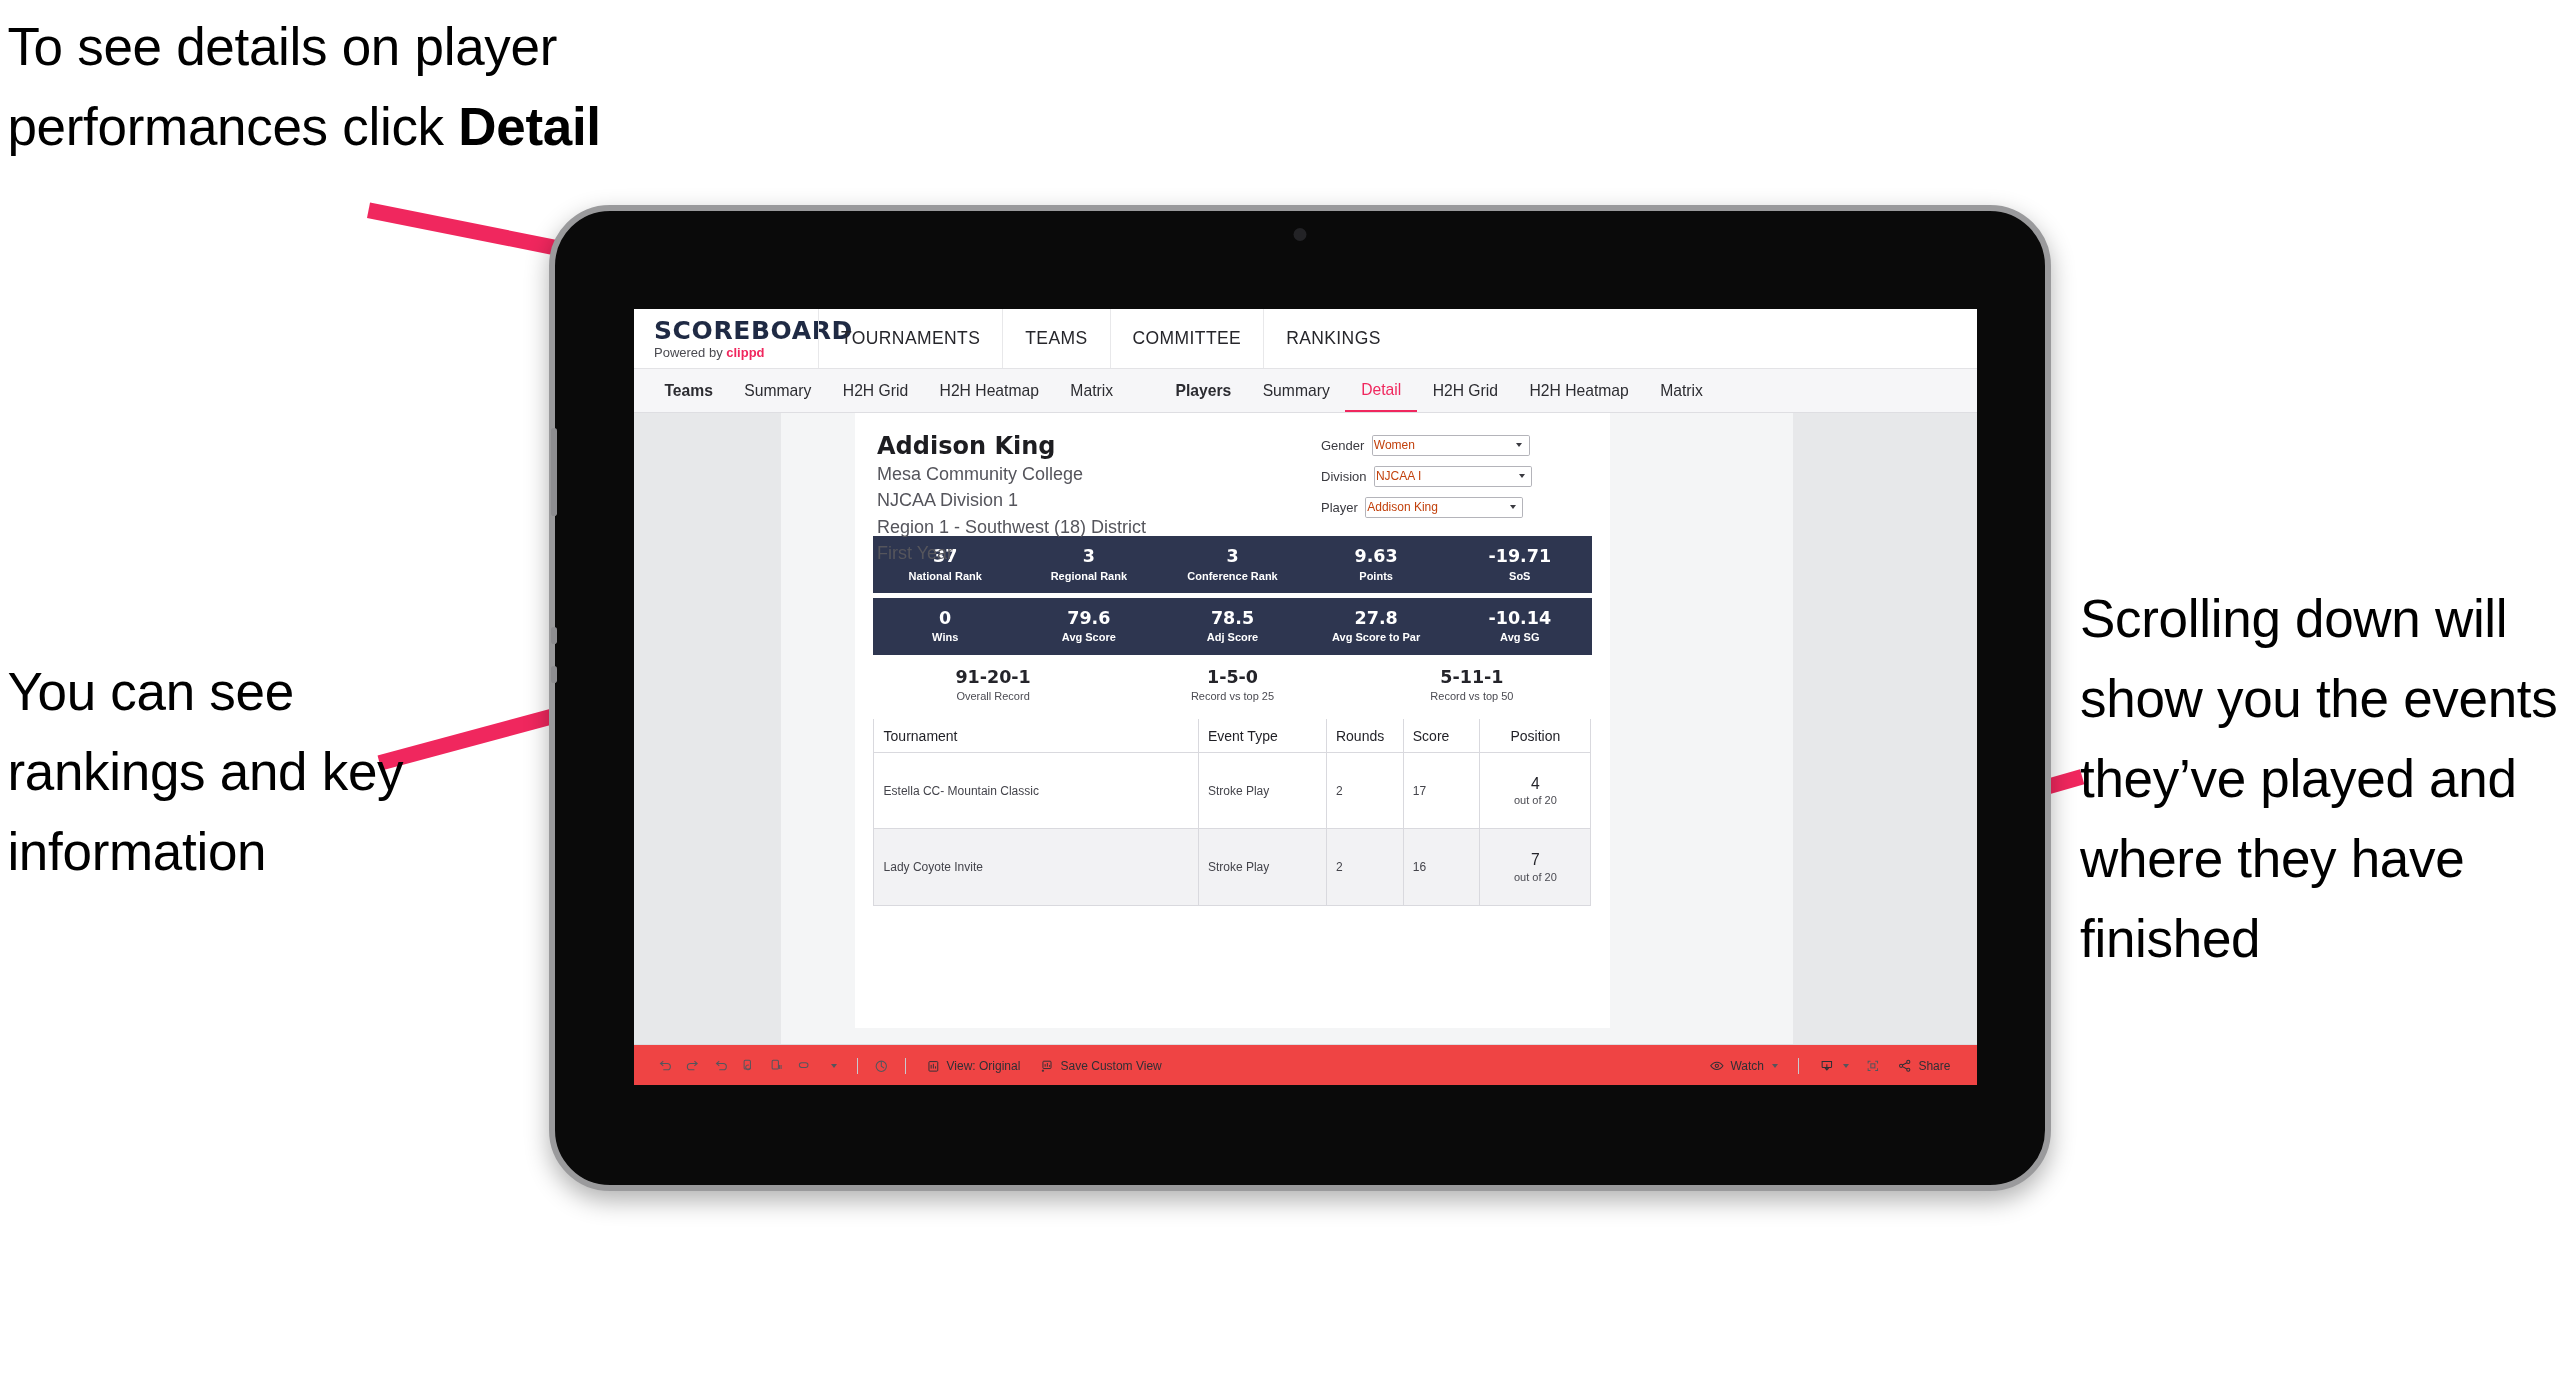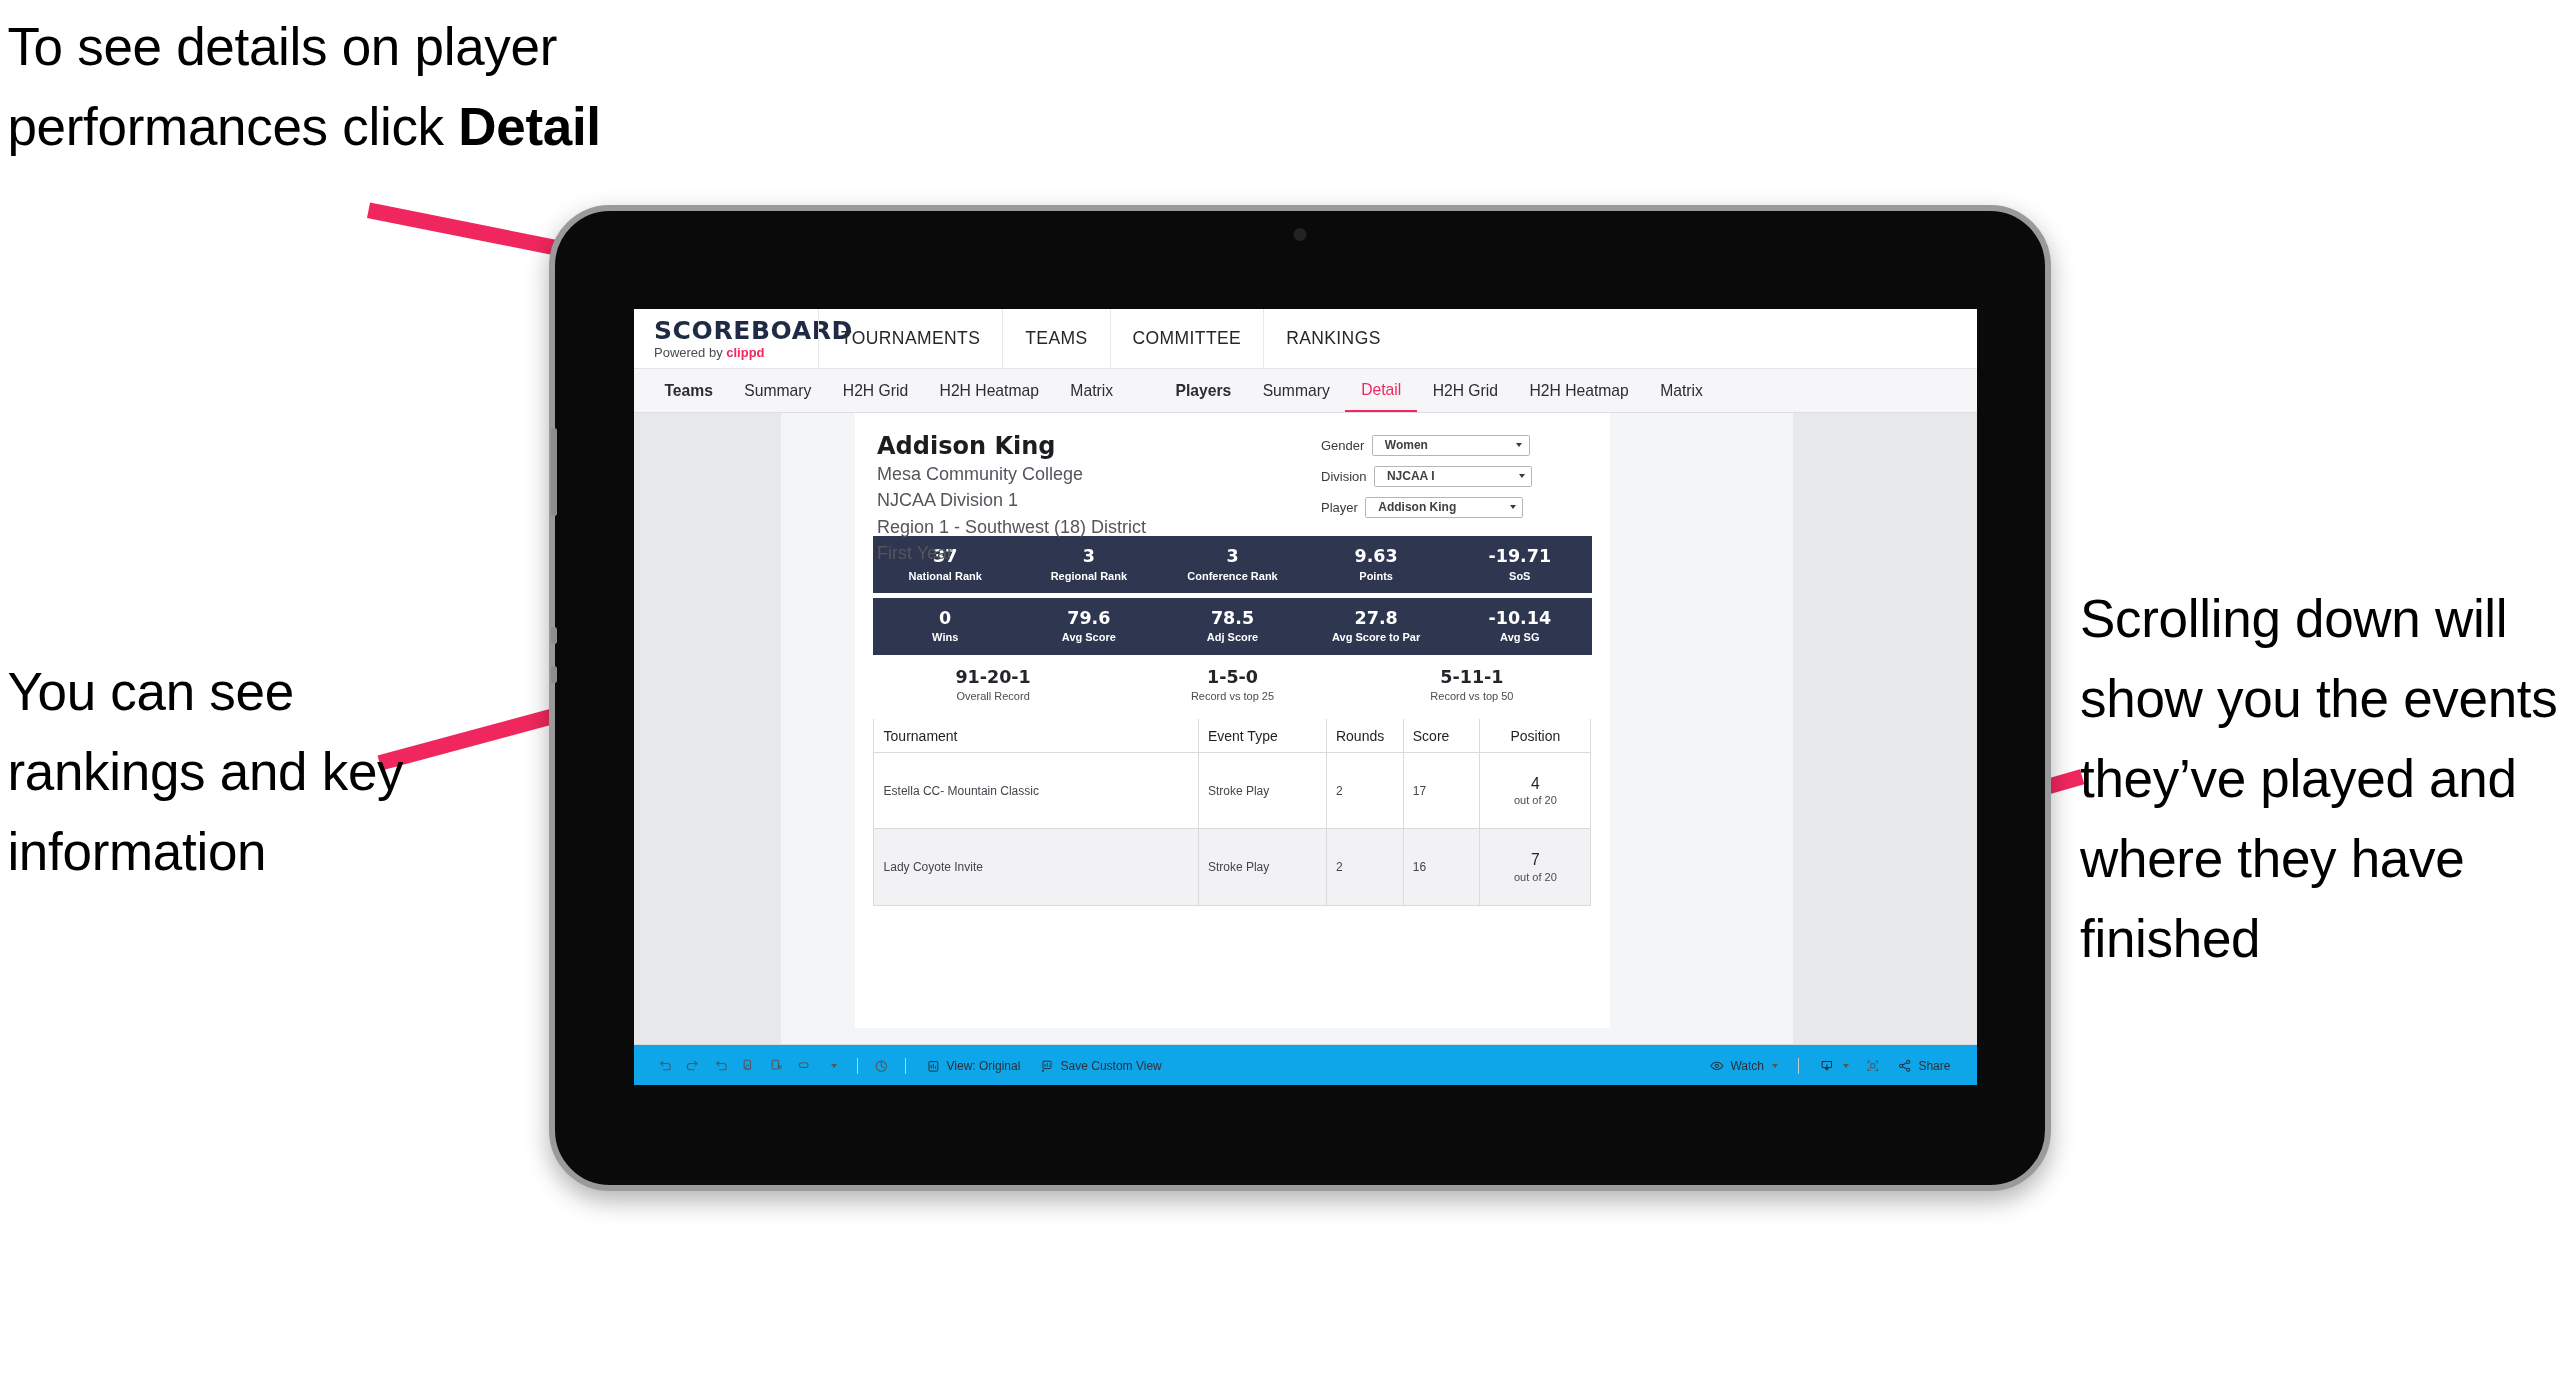--- a/index.html
+++ b/index.html
@@ -226,27 +226,26 @@
     color: #3a3a40;
   }
   .filter-select {
     width: 158px;
     height: 21px;
     background: #ffffff;
     border: 0.9px solid #b4b4ba;
     border-radius: 1.8px;
     display: flex;
     align-items: center;
-    padding: 0 12px;
+    padding: 0 1px;
     box-sizing: border-box;
     font-size: 12px;
-    color: #404040;
+    color: #c2410c;
     position: relative;
     cursor: pointer;
-    font-weight: bold;
   }
   .filter-caret {
     position: absolute;
     right: 6.4px;
     top: 50%;
     transform: translateY(-50%);
     width: 0; height: 0;
     border-left: 3.7px solid transparent;
     border-right: 3.7px solid transparent;
     border-top: 4.6px solid #3a3a40;
@@ -348,21 +347,21 @@
   .col-type  { width: 15%; }
   .col-round { width: 9%; }
   .col-score { width: 9%; }
   .col-pos   { width: 13%; }
 
   
   #toolbar {
     position: absolute;
     left: 0; right: 0; bottom: 0;
     height: 43px;
-    background: #0ea5e9;
+    background: #ef4444;
     border-top: 0.9px solid #dcdce0;
     display: flex;
     align-items: center;
     padding: 0 16.6px;
     box-sizing: border-box;
     font-size: 12px;
     color: #3c3c43;
     gap: 0;
   }
   .tb-icon {

